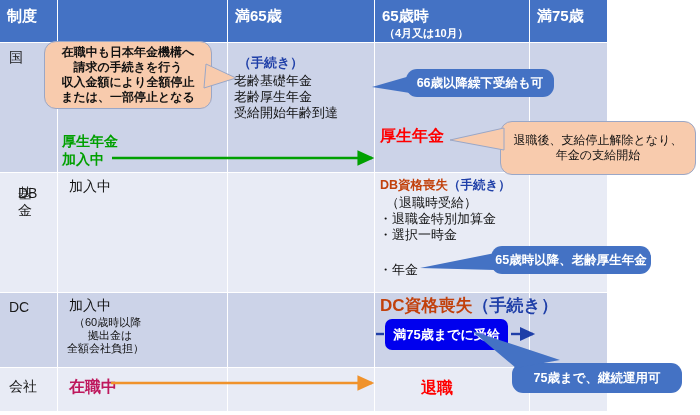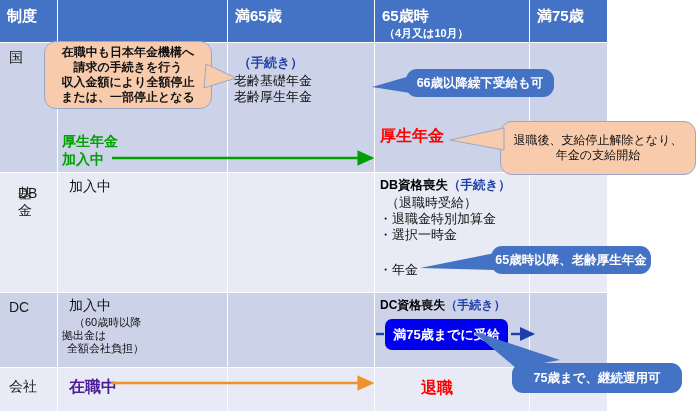--- a/index.html
+++ b/index.html
@@ -16,25 +16,25 @@
   .hdr .htxt{position:absolute;left:7px;top:7px;line-height:17px;}
   .hdr .hsub{font-size:11px;font-weight:bold;}
   .rowA{background:#ccd3e8;}
   .rowB{background:#e8ebf5;}
   .rowlbl{font-size:14px;color:#1a1a1a;}
   .rowlbl span{position:absolute;left:9px;top:6px;line-height:17px;}
 
   
   .tb{position:absolute;line-height:15px;font-size:13px;color:#111111;white-space:pre;}
   .blue-b{color:#1f3fa8;font-weight:bold;}
-  .red-b{color:#000000;font-weight:bold;}
+  .red-b{color:#c2410c;font-weight:bold;}
 
   .big-red{font-size:16px;font-weight:bold;color:#ff0000;line-height:20px;}
   .big-green{font-size:14px;font-weight:bold;color:#00a000;line-height:18px;}
-  .big-orange{font-size:16px;font-weight:bold;color:#4c1d95;line-height:18px;}
+  .big-orange{font-size:16px;font-weight:bold;color:#be185d;line-height:18px;}
   .plain14{font-size:14px;color:#111111;line-height:17px;}
   .plain11{font-size:11px;color:#111111;line-height:13px;}
 
   
   .callout{position:absolute;box-sizing:border-box;text-align:center;}
   .co-peach{background:#f8cbad;border:1px solid #9aa7c7;border-radius:12px;
             color:#111111;font-size:12px;line-height:15px;font-weight:bold;}
   .co-blue{background:#4472c4;border-radius:11px;color:#ffffff;
            font-size:12.5px;font-weight:bold;line-height:15px;}
   .co-bluebox{background:#0000ee;border-radius:7px;color:#ffffff;
@@ -86,21 +86,21 @@
     <div class="cell rowB" style="left:228px;top:173px;width:147px;height:120px;"></div>
     <div class="cell rowB" style="left:375px;top:173px;width:155px;height:120px;"></div>
     <div class="cell rowB" style="left:530px;top:173px;width:77px;height:120px;border-right:none;"></div>
 
     <div class="cell rowA rowlbl" style="left:0;top:293px;width:58px;height:75px;">
       <span>DC</span>
     </div>
     <div class="cell rowA" style="left:58px;top:293px;width:170px;height:75px;">
       <div class="tb plain14" style="left:11px;top:4px;">加入中</div>
       <div class="tb plain11" style="left:16px;top:23px;">（60歳時以降</div>
-      <div class="tb plain11" style="left:4px;top:36px;">拠出金は</div>
+      <div class="tb plain11" style="left:30px;top:36px;">拠出金は</div>
       <div class="tb plain11" style="left:9px;top:49px;">全額会社負担）</div>
     </div>
     <div class="cell rowA" style="left:228px;top:293px;width:147px;height:75px;"></div>
     <div class="cell rowA" style="left:375px;top:293px;width:155px;height:75px;"></div>
     <div class="cell rowA" style="left:530px;top:293px;width:77px;height:75px;border-right:none;"></div>
 
     <div class="cell rowB rowlbl" style="left:0;top:368px;width:58px;height:43px;border-bottom:none;padding-left:38px;">
       <span style="top:10px;">会社</span>
     </div>
     <div class="cell rowB" style="left:58px;top:368px;width:170px;height:43px;border-bottom:none;">
@@ -109,33 +109,34 @@
     <div class="cell rowB" style="left:228px;top:368px;width:147px;height:43px;border-bottom:none;"></div>
     <div class="cell rowB" style="left:375px;top:368px;width:155px;height:43px;border-bottom:none;">
       <div class="tb big-red" style="left:46px;top:10px;">退職</div>
     </div>
     <div class="cell rowB" style="left:530px;top:368px;width:77px;height:43px;border-right:none;border-bottom:none;"></div>
   </div>
 
   <div class="tb blue-b" style="left:238px;top:55px;font-size:13px;">（手続き）</div>
   <div class="tb" style="left:234px;top:73px;">老齢基礎年金</div>
   <div class="tb" style="left:234px;top:89px;">老齢厚生年金</div>
+  <div class="tb" style="left:234px;top:105px;">受給開始年齢到達</div>
 
   <div class="tb big-green" style="left:62px;top:132px;">厚生年金</div>
   <div class="tb big-green" style="left:62px;top:150px;">加入中</div>
 
   <div class="tb big-red" style="left:380px;top:126px;">厚生年金</div>
 
   <div class="tb" style="left:380px;top:178px;font-size:12.5px;"><span class="red-b">DB資格喪失</span><span class="blue-b">（手続き）</span></div>
   <div class="tb" style="left:386px;top:195px;">（退職時受給）</div>
   <div class="tb" style="left:379px;top:211px;">・退職金特別加算金</div>
   <div class="tb" style="left:379px;top:227px;">・選択一時金</div>
   <div class="tb" style="left:379px;top:262px;font-size:13px;">・年金</div>
 
-  <div class="tb" style="left:380px;top:298px;font-size:12px;"><span class="red-b">DC資格喪失</span><span class="blue-b">（手続き）</span></div>
+  <div class="tb" style="left:380px;top:298px;font-size:17px;"><span class="red-b">DC資格喪失</span><span class="blue-b">（手続き）</span></div>
 
   <div class="callout co-bluebox" style="left:385px;top:319px;width:123px;height:31px;">
     <div class="co-in">満75歳までに受給</div>
   </div>
 
   <div class="callout co-peach" style="left:44px;top:41px;width:168px;height:68px;">
     <div class="co-in" style="flex-direction:column;">
       <div>在職中も日本年金機構へ</div>
       <div>請求の手続きを行う</div>
       <div>収入金額により全額停止</div>

